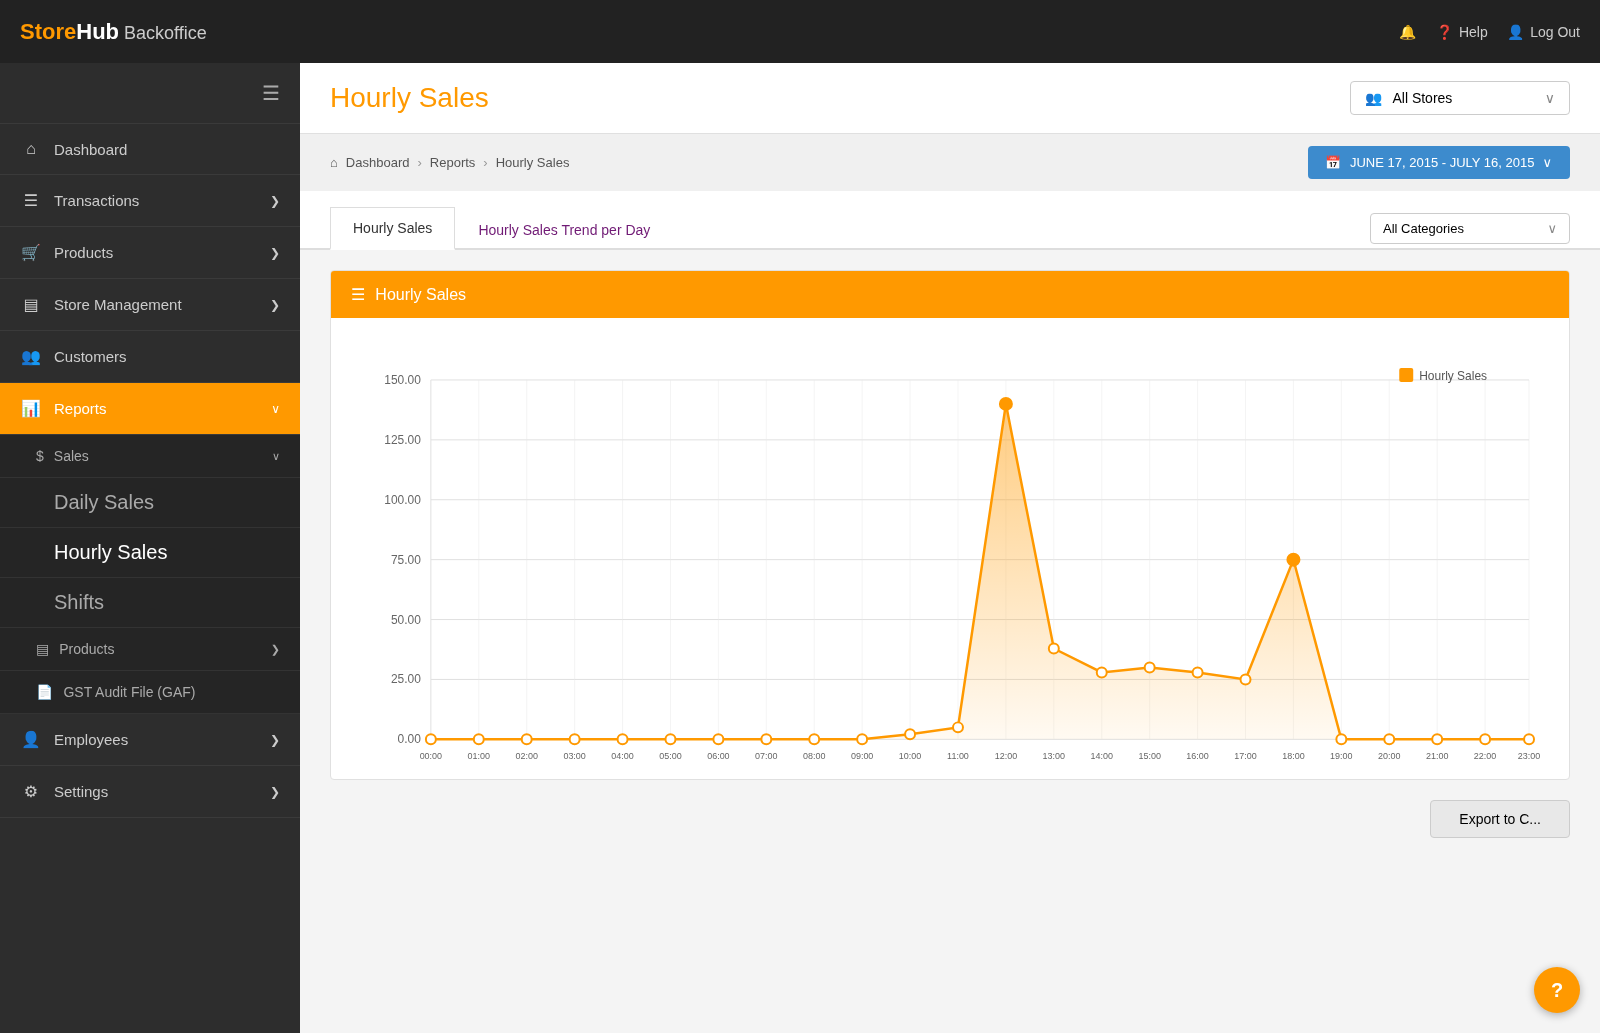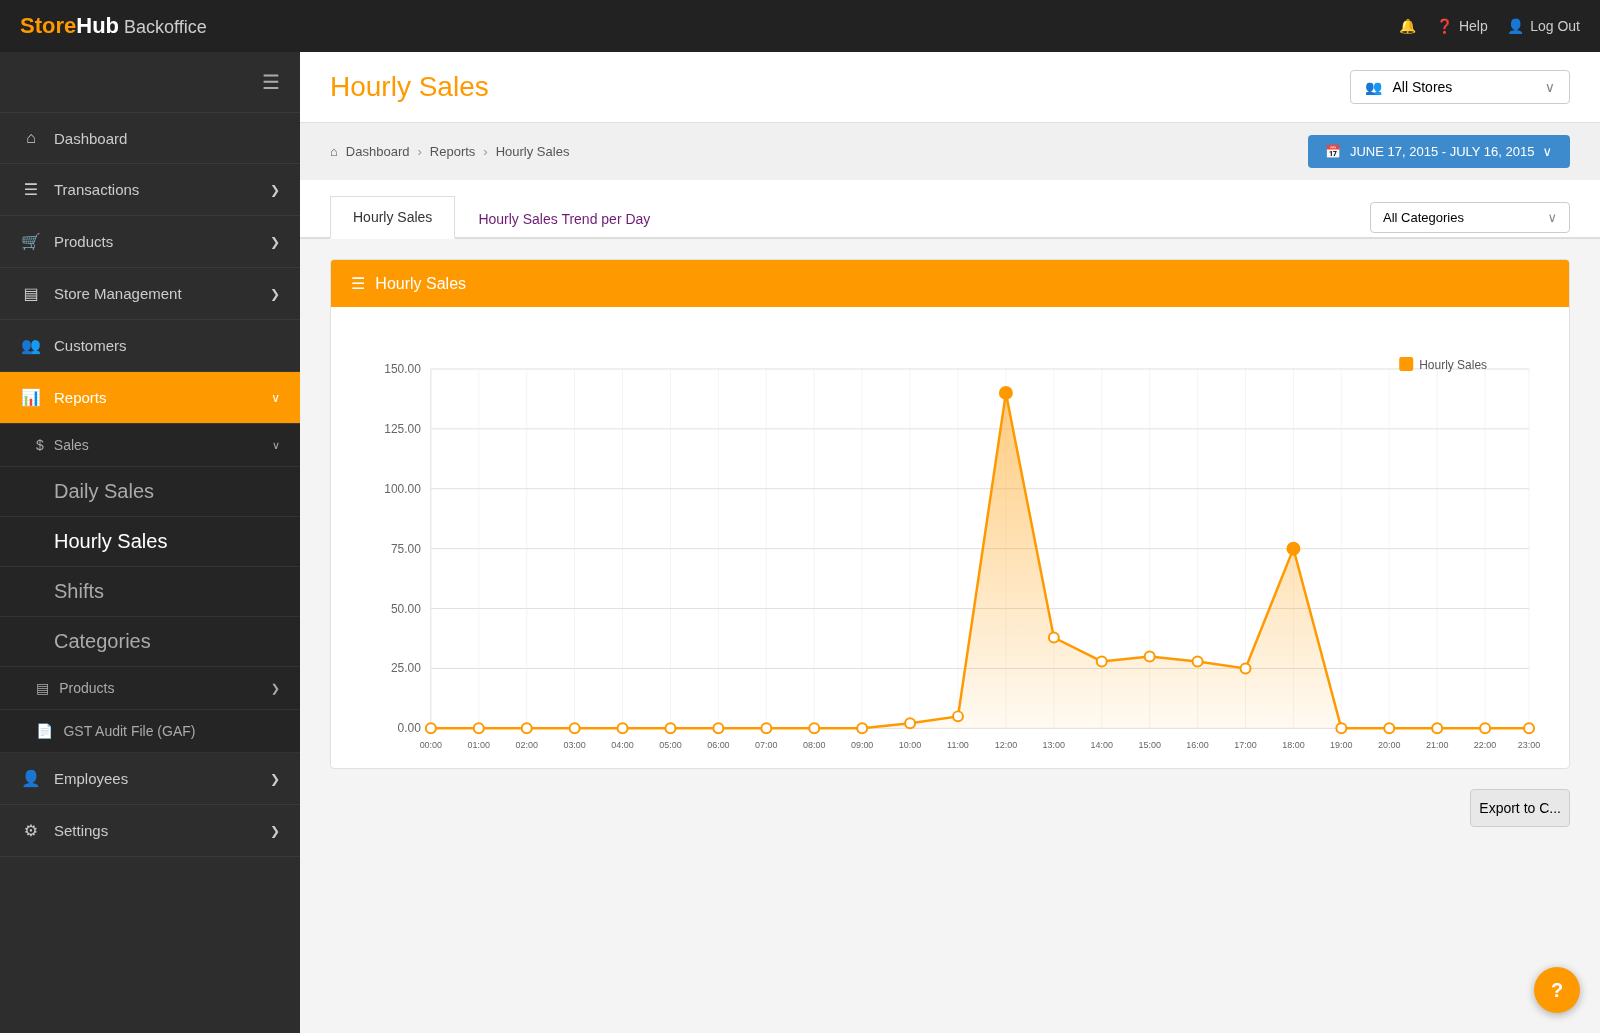--- a/index.html
+++ b/index.html
@@ -2,21 +2,21 @@
 <html><head>
   <meta charset="utf-8">
   <style>
     * { box-sizing: border-box; margin: 0; padding: 0; }
     body { font-family: 'Segoe UI', Arial, sans-serif; background: #f4f4f4; display: flex; flex-direction: column; height: 100vh; overflow: hidden; }
 
     
     .topbar {
       background: #222;
       color: #fff;
-      height: 52px;
+      height: 63px;
       display: flex;
       align-items: center;
       padding: 0 20px;
       flex-shrink: 0;
       z-index: 10;
     }
     .topbar-logo { font-size: 22px; font-weight: bold; }
     .topbar-logo span.store { color: #f90; }
     .topbar-logo span.hub { color: #fff; }
     .topbar-logo span.back { color: #ccc; font-weight: normal; font-size: 18px; }
@@ -214,21 +214,21 @@
 
     
     .export-row {
       display: flex;
       justify-content: flex-end;
       padding: 0 30px 20px;
     }
     .export-btn {
       background: #e8e8e8;
       border: 1px solid #ccc;
-      padding: 10px 8px;
+      padding: 10px 28px;
       font-size: 14px;
       border-radius: 4px;
       cursor: pointer;
     }
 
     
     .help-fab {
       position: fixed;
       bottom: 20px;
       right: 20px;
@@ -304,23 +304,20 @@
         <span class="arrow">∨</span>
       </div>
       <div class="sidebar-subitem">
         <span>Daily Sales</span>
       </div>
       <div class="sidebar-subitem active-sub">
         <span>Hourly Sales</span>
       </div>
       <div class="sidebar-subitem">
         <span>Shifts</span>
-      </div>
-      <div class="sidebar-subitem">
-        <span>Categories</span>
       </div>
       <div class="sidebar-sub-header">
         <span class="icon">▤</span>
         <span>Products</span>
         <span class="arrow">❯</span>
       </div>
       <div class="sidebar-sub-header">
         <span class="icon">📄</span>
         <span>GST Audit File (GAF)</span>
       </div>

